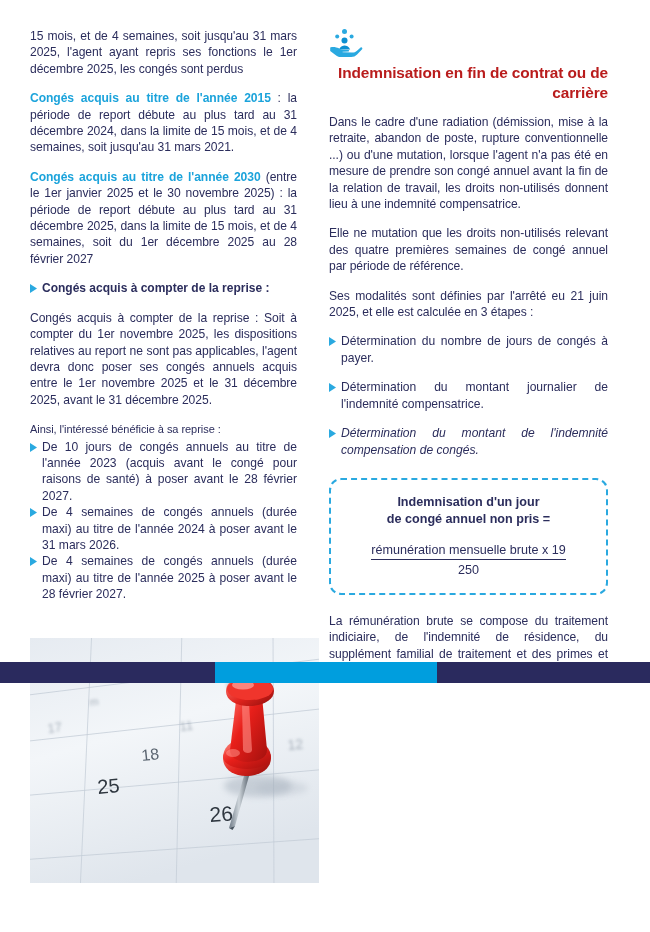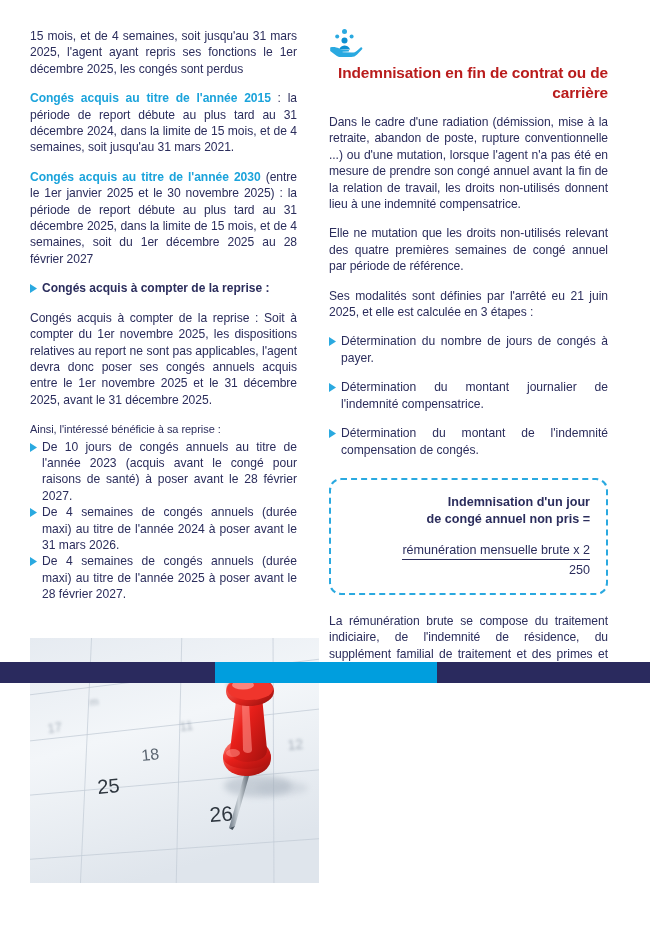--- a/index.html
+++ b/index.html
@@ -94,36 +94,36 @@
     display: flex;
     align-items: flex-start;
     gap: 5px;
     font-size: 12.1px;
     line-height: 16.4px;
     text-align: justify;
     margin-bottom: 0px;
     color: #2b2d5c;
   }
   ul.arrow-list.spaced li { margin-bottom: 13px; }
-  ul.arrow-list.spaced li:last-child { margin-bottom: 0; }
+  ul.arrow-list.spaced li:last-child { margin-bottom: 0; font-style: italic; }
   ul.arrow-list li .li-text { flex: 1 1 auto; }
 
   .ainsi-line {
     margin: 0 0 1px 0;
     font-size: 11px;
     line-height: 16.4px;
   }
 
   
   .formula-box {
     border: 2px dashed #2aa9e0;
     border-radius: 12px;
     padding: 14px 16px 14px 16px;
     margin: 20px 0 18px 0;
-    text-align: right;
+    text-align: center;
   }
   .formula-title {
     font-weight: bold;
     font-size: 12.6px;
     line-height: 17px;
     color: #2b2d5c;
     margin: 0 0 12px 0;
   }
   .formula-title .eq { font-weight: bold; }
   .frac-num {
@@ -279,21 +279,21 @@
         </li>
       </ul>
 
       <div class="formula-box">
         <div class="formula-title">
           <span>Indemnisation d'un jour</span><br>
           <span>de congé annuel non pris</span>
           <span class="eq">=</span>
         </div>
         <div>
-          <div class="frac-num">rémunération mensuelle brute x 2</div>
+          <div class="frac-num">rémunération mensuelle brute x 19</div>
           <div class="frac-den">250</div>
         </div>
       </div>
 
       <p class="para">La rémunération brute se compose du traitement indiciaire, de l'indemnité de résidence, du supplément familial de traitement et des primes et indemnités instituées par une disposition législative.</p>
 
     </div>
   </div>
 
   <div class="photo">

